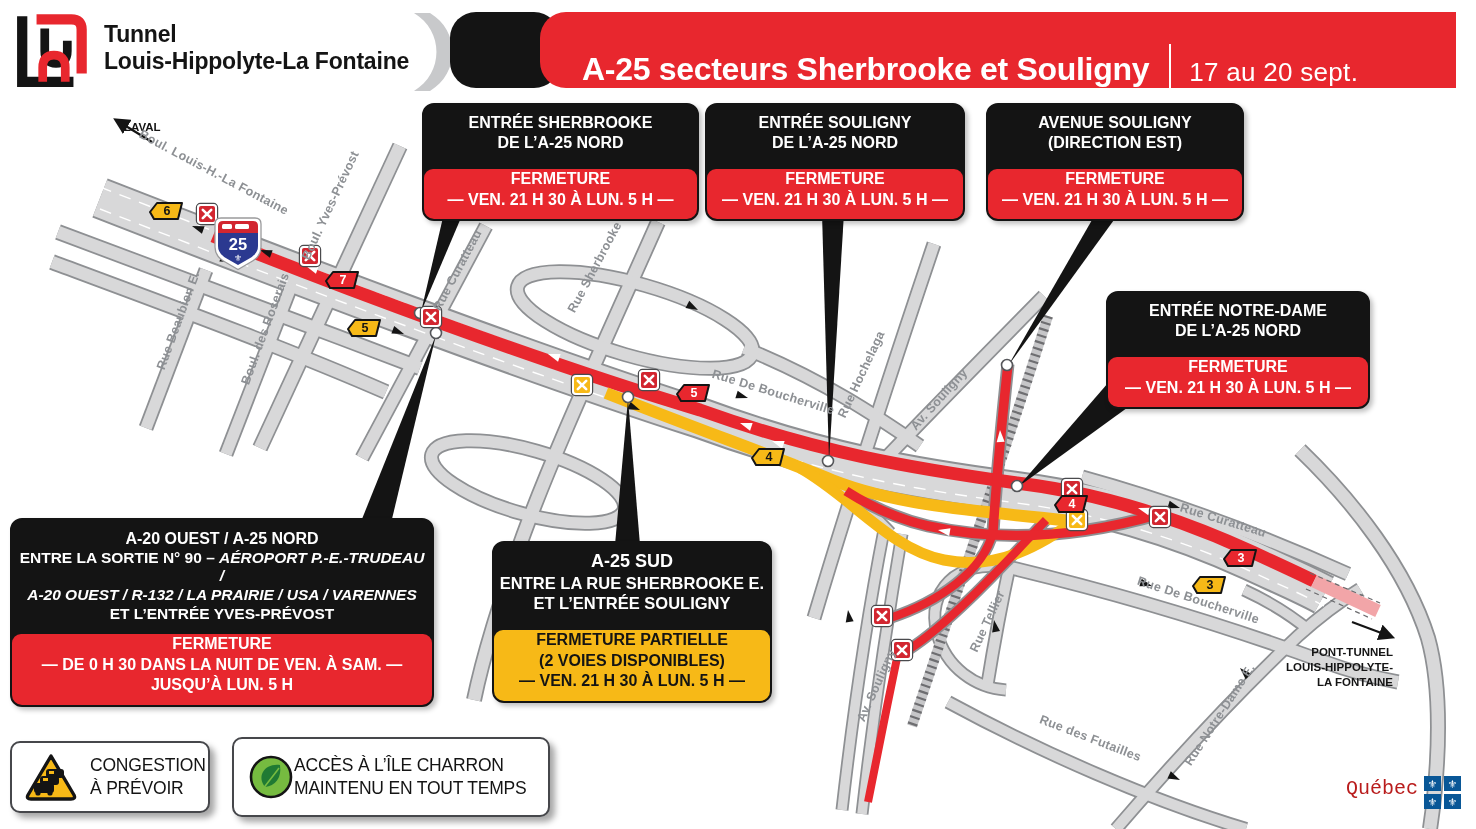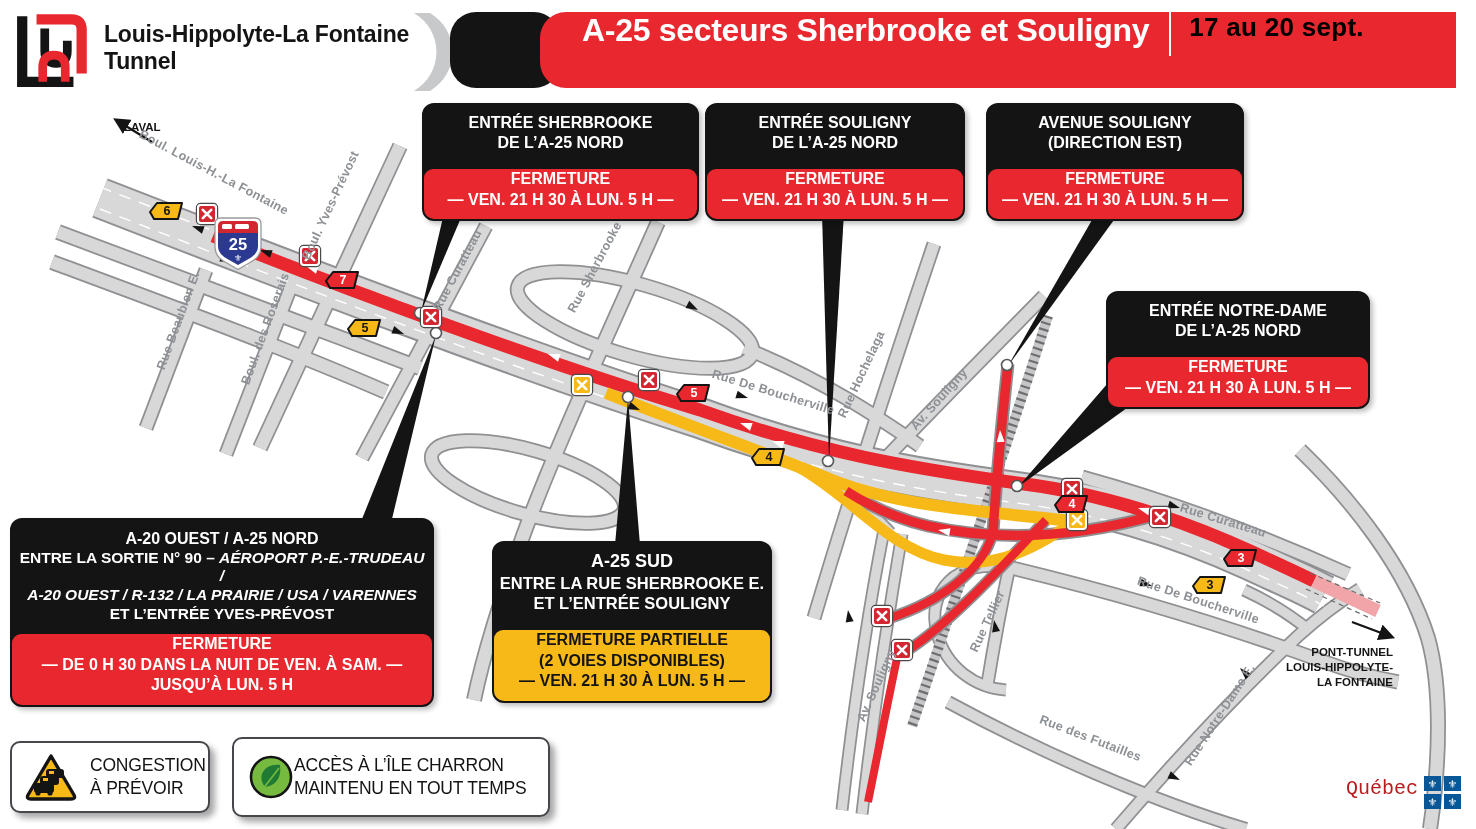--- a/index.html
+++ b/index.html
@@ -7,24 +7,24 @@
        font-family:"Liberation Sans",sans-serif;color:#141414}
 
   
   #header{position:absolute;left:0;top:0;width:1476px;height:96px;background:#fff;z-index:6}
   #logo-icon{position:absolute;left:14px;top:8px}
   #logo-text{position:absolute;left:104px;top:21px;font-weight:bold;font-size:23px;line-height:27px;letter-spacing:-0.2px}
   #banner-crescent{position:absolute;left:408px;top:13px}
   #banner-black{position:absolute;left:450px;top:12px;width:110px;height:76px;background:#141414;border-radius:26px}
   #banner-warning{position:absolute;left:464px;top:22px}
   #banner-red{position:absolute;left:540px;top:12px;width:916px;height:76px;background:#e8272e;
-              border-radius:26px 0 0 26px;display:flex;align-items:flex-start;padding-left:42px;box-sizing:border-box}
+              border-radius:26px 0 0 26px;display:flex;align-items:flex-end;padding-left:42px;box-sizing:border-box}
   #banner-title{color:#fff;font-weight:bold;font-size:32px;letter-spacing:-0.3px}
   #banner-sep{display:inline-block;width:2px;height:44px;background:#fff;margin:0 18px 0 20px}
-  #banner-dates{color:#000000;font-size:26px;font-weight:bold;letter-spacing:0.3px}
+  #banner-dates{color:#ffffff;font-size:26px;font-weight:normal;letter-spacing:0.3px}
 
   
   .callout{position:absolute;border:2.5px solid #141414;border-radius:12px;overflow:hidden;
            text-align:center;box-shadow:3px 3px 5px rgba(0,0,0,.25);z-index:5;background:#141414}
   .co-head{background:#141414;color:#fff;font-weight:bold;font-size:16.5px;line-height:1.22;padding:8px 4px 17px}
   .co-body{font-weight:bold;font-size:16px;line-height:1.28;padding:0 2px 9px;border-radius:9px 9px 0 0}
   .co-body.red{background:#e8272e;color:#fff}
   .co-body.yel{background:#f7b917;color:#141414}
   .co-small .co-head{font-size:16px}
   #callout-a20 .co-head{font-size:15.5px;padding:9px 4px 10px}
@@ -305,22 +305,22 @@
 </svg>
 
 <div id="header">
   <svg id="logo-icon" width="82" height="82" viewBox="0 0 80 80">
     <path d="M8,8 L8,72 L58,72" stroke="#141414" stroke-width="10" fill="none"></path>
     <path d="M22,11 L56,11 Q66,11 66,21 L66,64" stroke="#e8272e" stroke-width="10" fill="none"></path>
     <path d="M30,20 L30,42 Q30,54 41,54 Q52,54 52,42 L52,32" stroke="#141414" stroke-width="8.5" fill="none"></path>
     <path d="M28,72 L28,58 Q28,46 39,46 Q50,46 50,58 L50,72" stroke="#e8272e" stroke-width="8.5" fill="none"></path>
   </svg>
   <div id="logo-text">
+    <div>Tunnel</div>
     <div>Louis-Hippolyte-La Fontaine</div>
-    <div>Tunnel</div>
   </div>
   <svg id="banner-crescent" width="52" height="78" viewBox="0 0 52 78">
     <path d="M6,0 C36,18 36,60 6,78 L22,78 C52,60 52,18 22,0 Z" fill="#c8c9cb"></path>
   </svg>
   <div id="banner-black">
     <svg id="banner-warning" width="56" height="58" viewBox="0 0 56 56">
       <path d="M28,7 L49,43 Q52,49 45,49 L11,49 Q4,49 7,43 Z" fill="#ffffff" stroke="#ffffff" stroke-width="7" stroke-linejoin="round"></path>
       <text x="28" y="41" text-anchor="middle" font-size="30" font-weight="bold" fill="#141414">!</text>
     </svg>
   </div>

